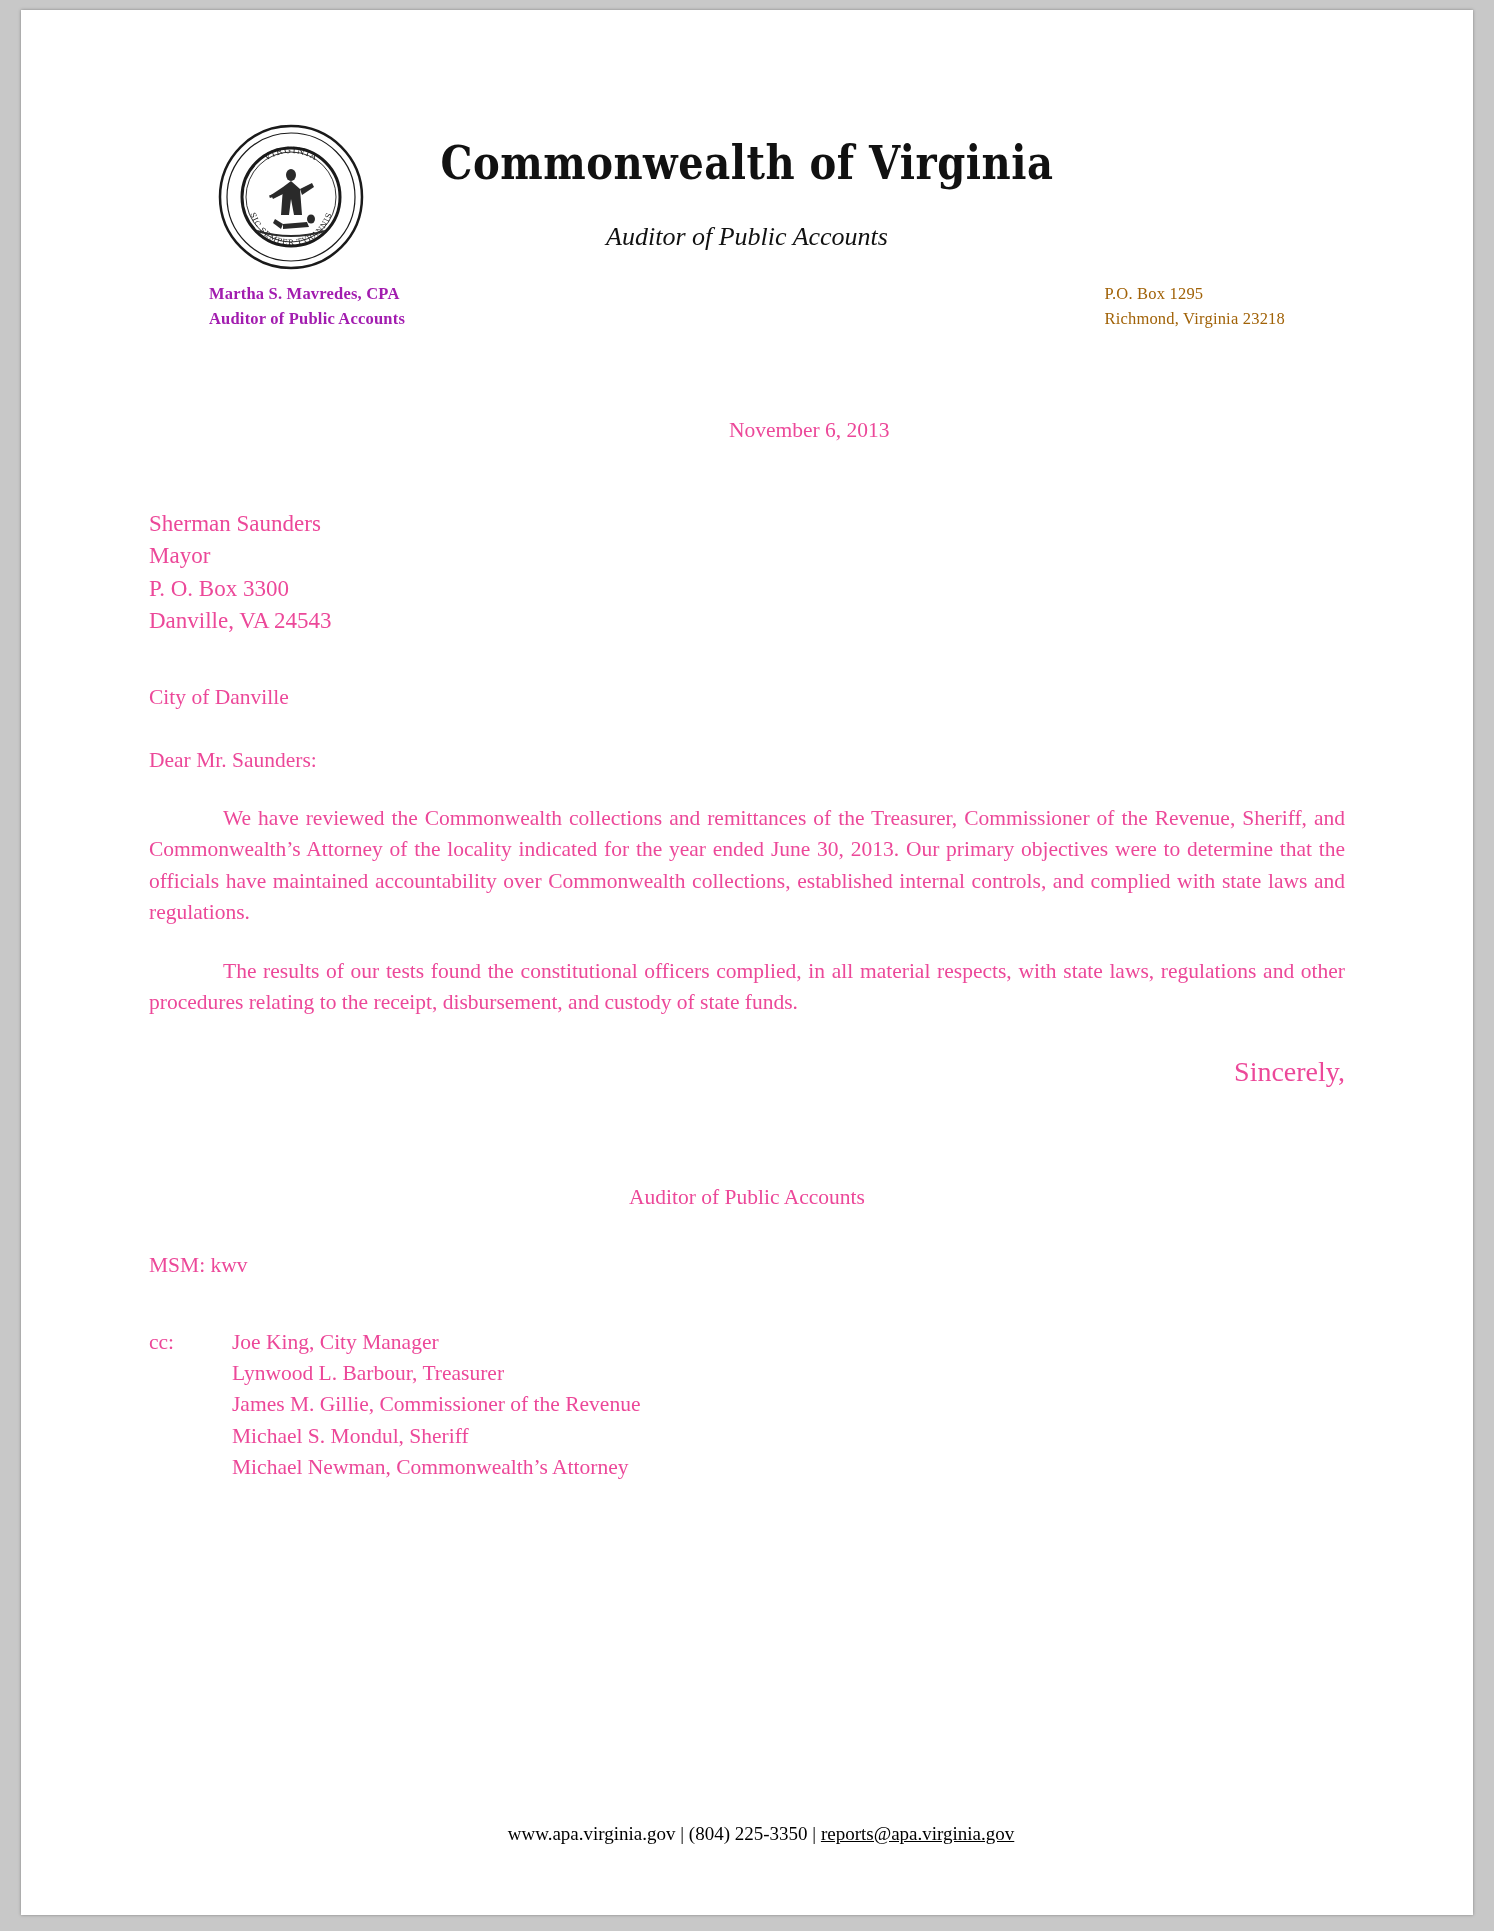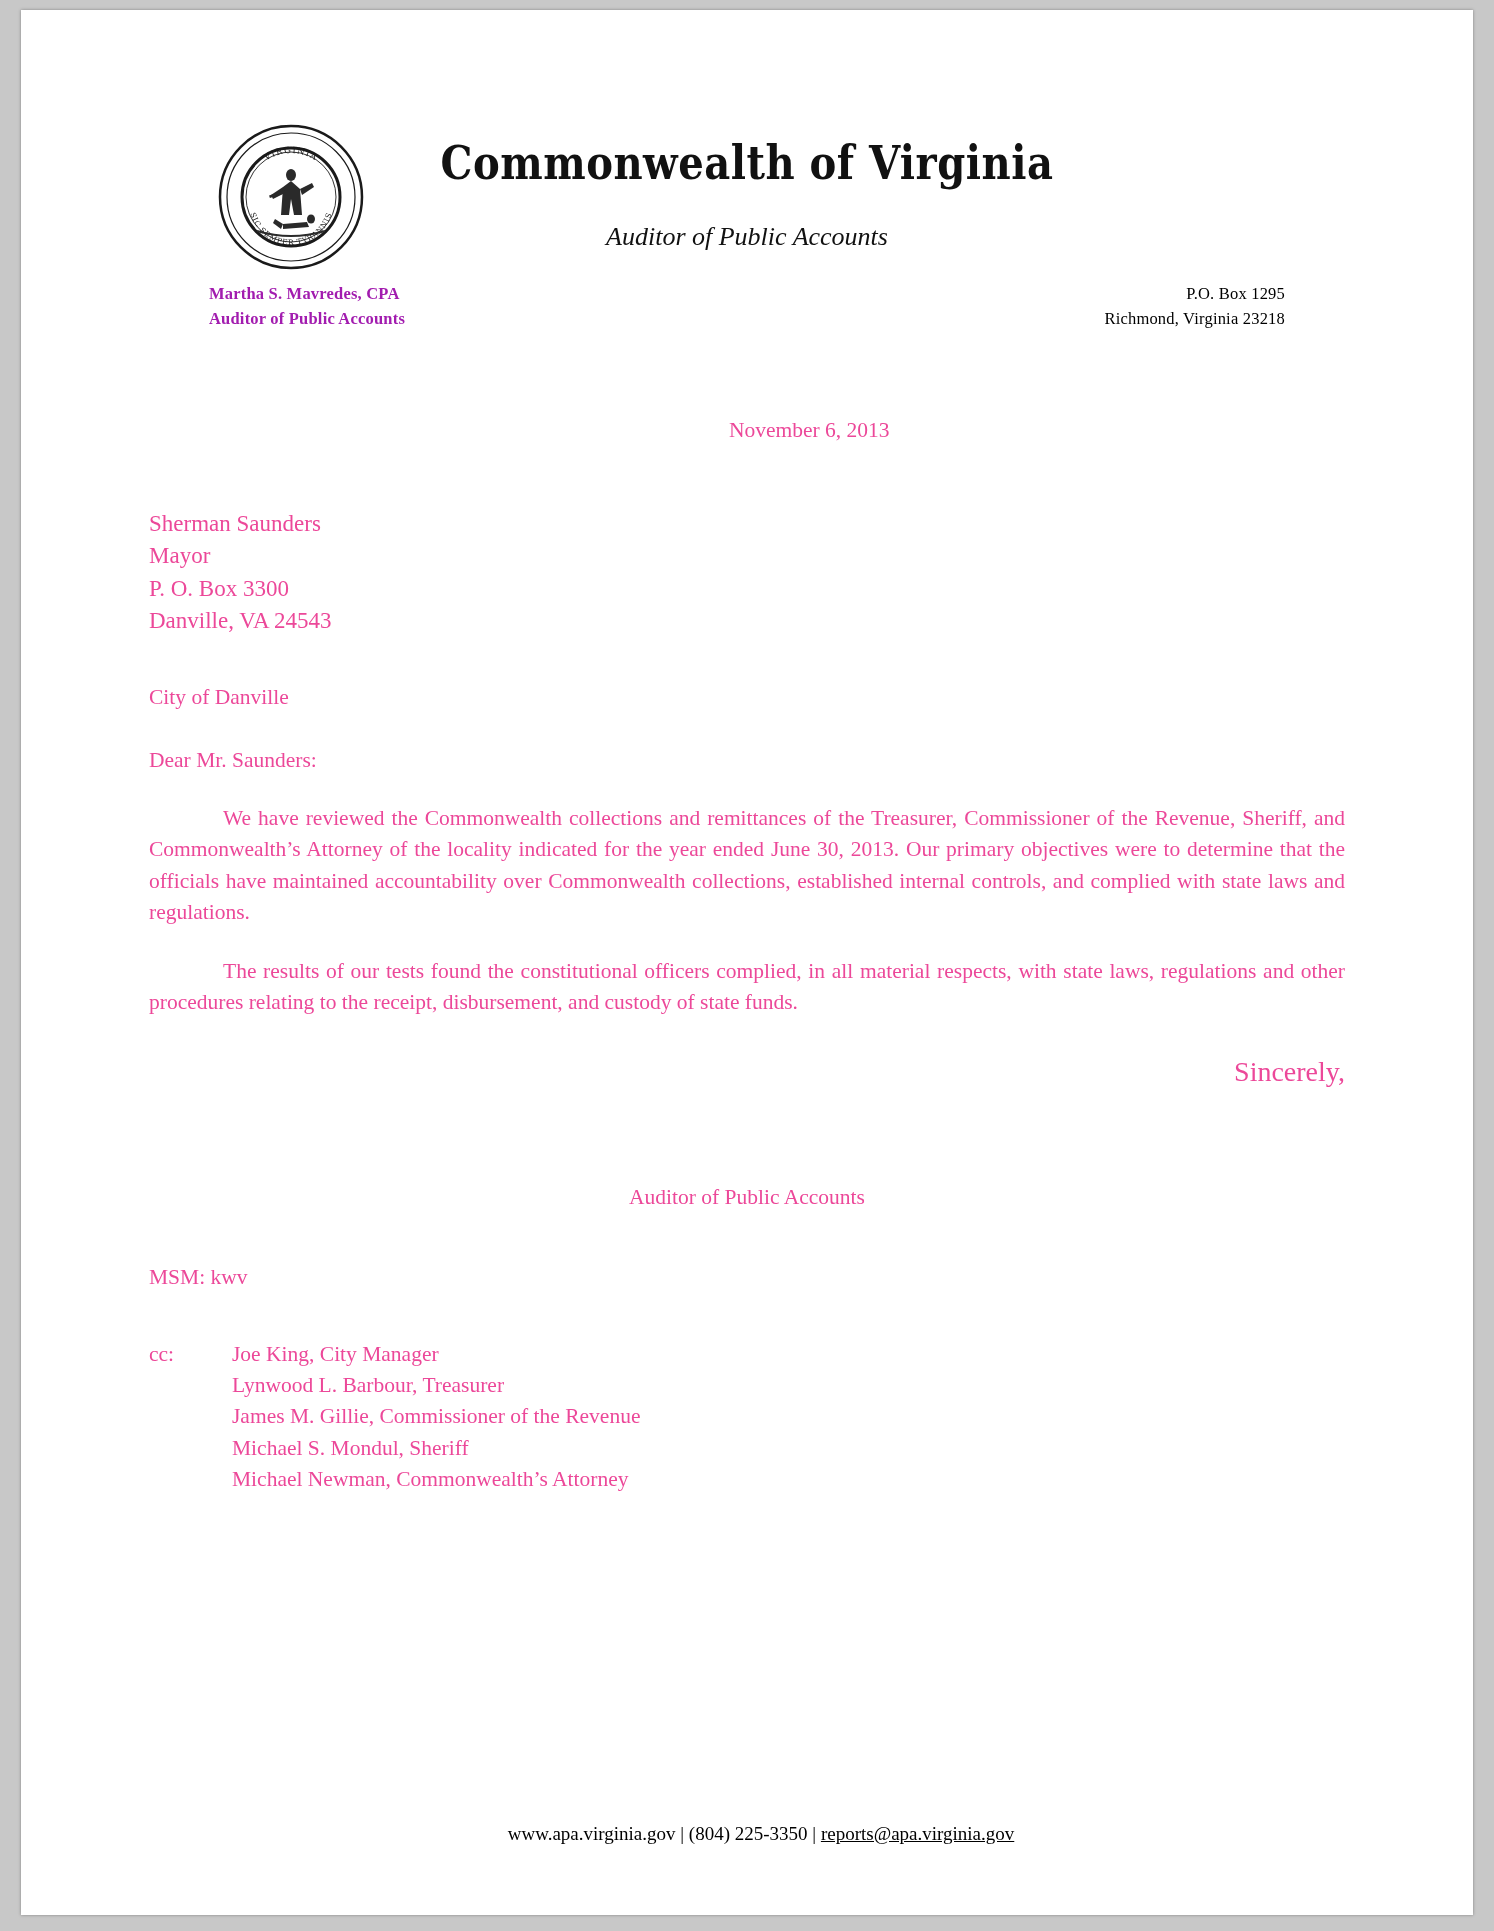--- a/index.html
+++ b/index.html
@@ -79,25 +79,25 @@
     font-size: 16.5px;
     line-height: 1.5;
     color: #a21caf;
     letter-spacing: 0.2px;
     font-weight: bold;
   }
   .lh-right {
     position: absolute;
     right: 188px;
     top: 272px;
-    text-align: right;
+    text-align: left;
     font-family: "Liberation Serif", serif;
     font-size: 16.5px;
     line-height: 1.5;
-    color: #000000;
+    color: #a16207;
     letter-spacing: 0.2px;
   }
 
   
   .body-area {
     position: absolute;
     left: 128px;
     right: 128px;
     top: 405px;
     font-size: 21.5px;
@@ -128,21 +128,21 @@
     margin-left: 480px;
     font-size: 28px;
     text-align: right;
   }
   .signature-title {
     margin-top: 90px;
     margin-left: 480px;
     font-size: 21.5px;
   }
   .initials {
-    margin-top: 50px;
+    margin-top: 38px;
     font-size: 21.5px;
   }
   .cc-block {
     margin-top: 46px;
     display: flex;
     font-size: 21.5px;
   }
   .cc-label {
     width: 74px;
     flex: 0 0 74px;

